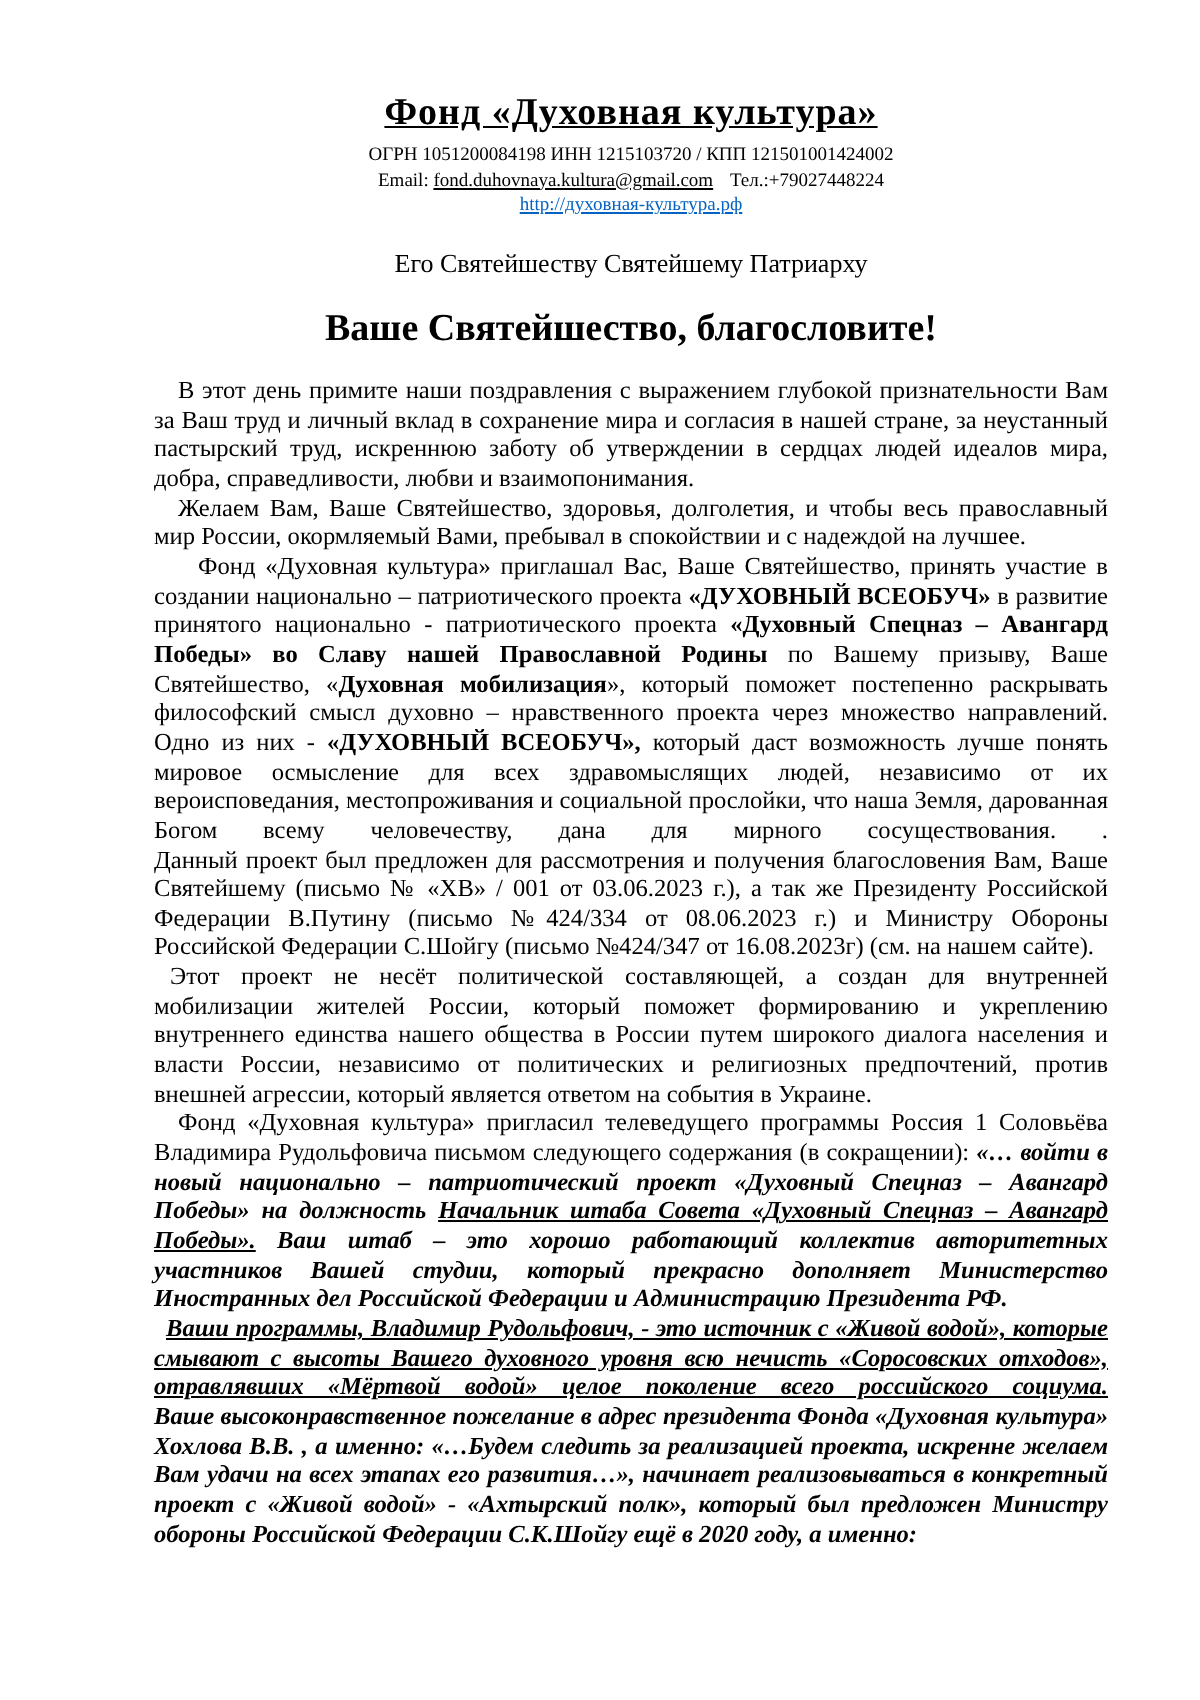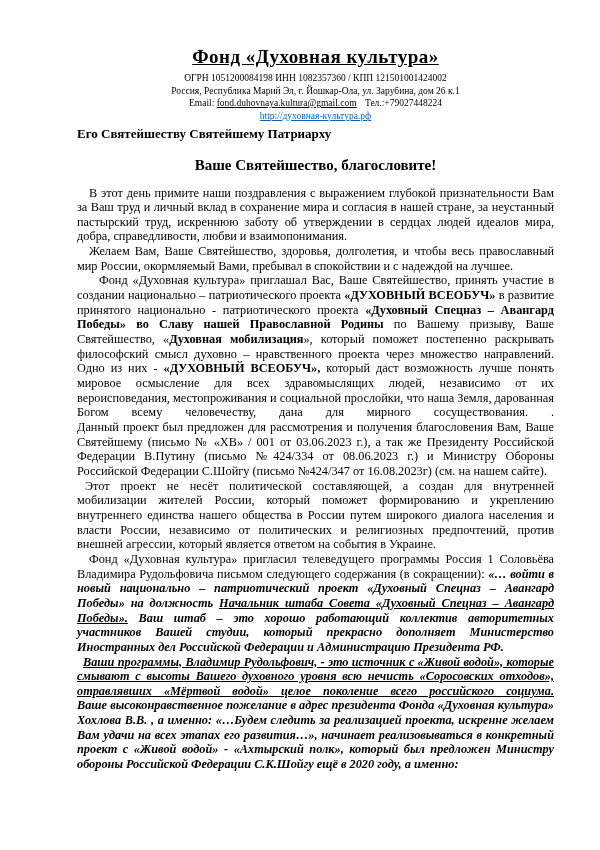--- a/index.html
+++ b/index.html
@@ -21,47 +21,46 @@
     margin-bottom:4px;
     letter-spacing:0.5px;
   }
   .letterhead-lines{font-size:9.5px;line-height:12.5px;}
   .hline{white-space:nowrap;}
   .email-link{color:#000000;text-decoration:underline;cursor:pointer;}
   .phone{margin-left:6px;}
   .website-link{text-decoration:underline;cursor:pointer;}
   .ref{font-size:12.5px;margin-left:11px;margin-top:4px;text-align:left;}
   .addressee{
-    text-align:left;font-weight:bold;
-    font-size:13px;line-height:16.5px;margin-top:4px;
+    text-align:center;font-weight:normal;
+    font-size:13px;line-height:16.5px;margin-top:14px;
   }
   .salutation{
     text-align:center;font-weight:bold;
-    font-size:15px;margin-top:14px;margin-bottom:12px;
+    font-size:19px;margin-top:14px;margin-bottom:12px;
   }
   .body-text{font-size:12.3px;line-height:14.65px;}
   .para{margin:0;text-align:justify;}
   .para.jlast{text-align-last:justify;}
   .seg-b{font-weight:bold;}
   .seg-bi{font-weight:bold;font-style:italic;}
   .seg-biu{font-weight:bold;font-style:italic;text-decoration:underline;}
 </style>
 </head>
 <body>
 
 <div class="page">
   <div class="content">
 
     <div class="letterhead">
       <div>
         <span class="org-title">Фонд «Духовная культура»</span>
       </div>
       <div class="letterhead-lines">
-        <div class="hline">ОГРН 1051200084198 ИНН 1082357360 / КПП 121501001424002</div>
-        <div class="hline">Россия, Республика Марий Эл, г. Йошкар-Ола, ул. Зарубина, дом 26 к.1</div>
+        <div class="hline">ОГРН 1051200084198 ИНН 1215103720 / КПП 121501001424002</div>
         <div class="hline">
           <span>Email:</span>
           <a class="email-link">fond.duhovnaya.kultura@gmail.com</a>
           <span class="phone">Тел.:+79027448224</span>
         </div>
         <div class="hline">
           <a class="website-link" style="color: rgb(5, 99, 193);">http://духовная-культура.рф</a>
         </div>
       </div>
     </div>

